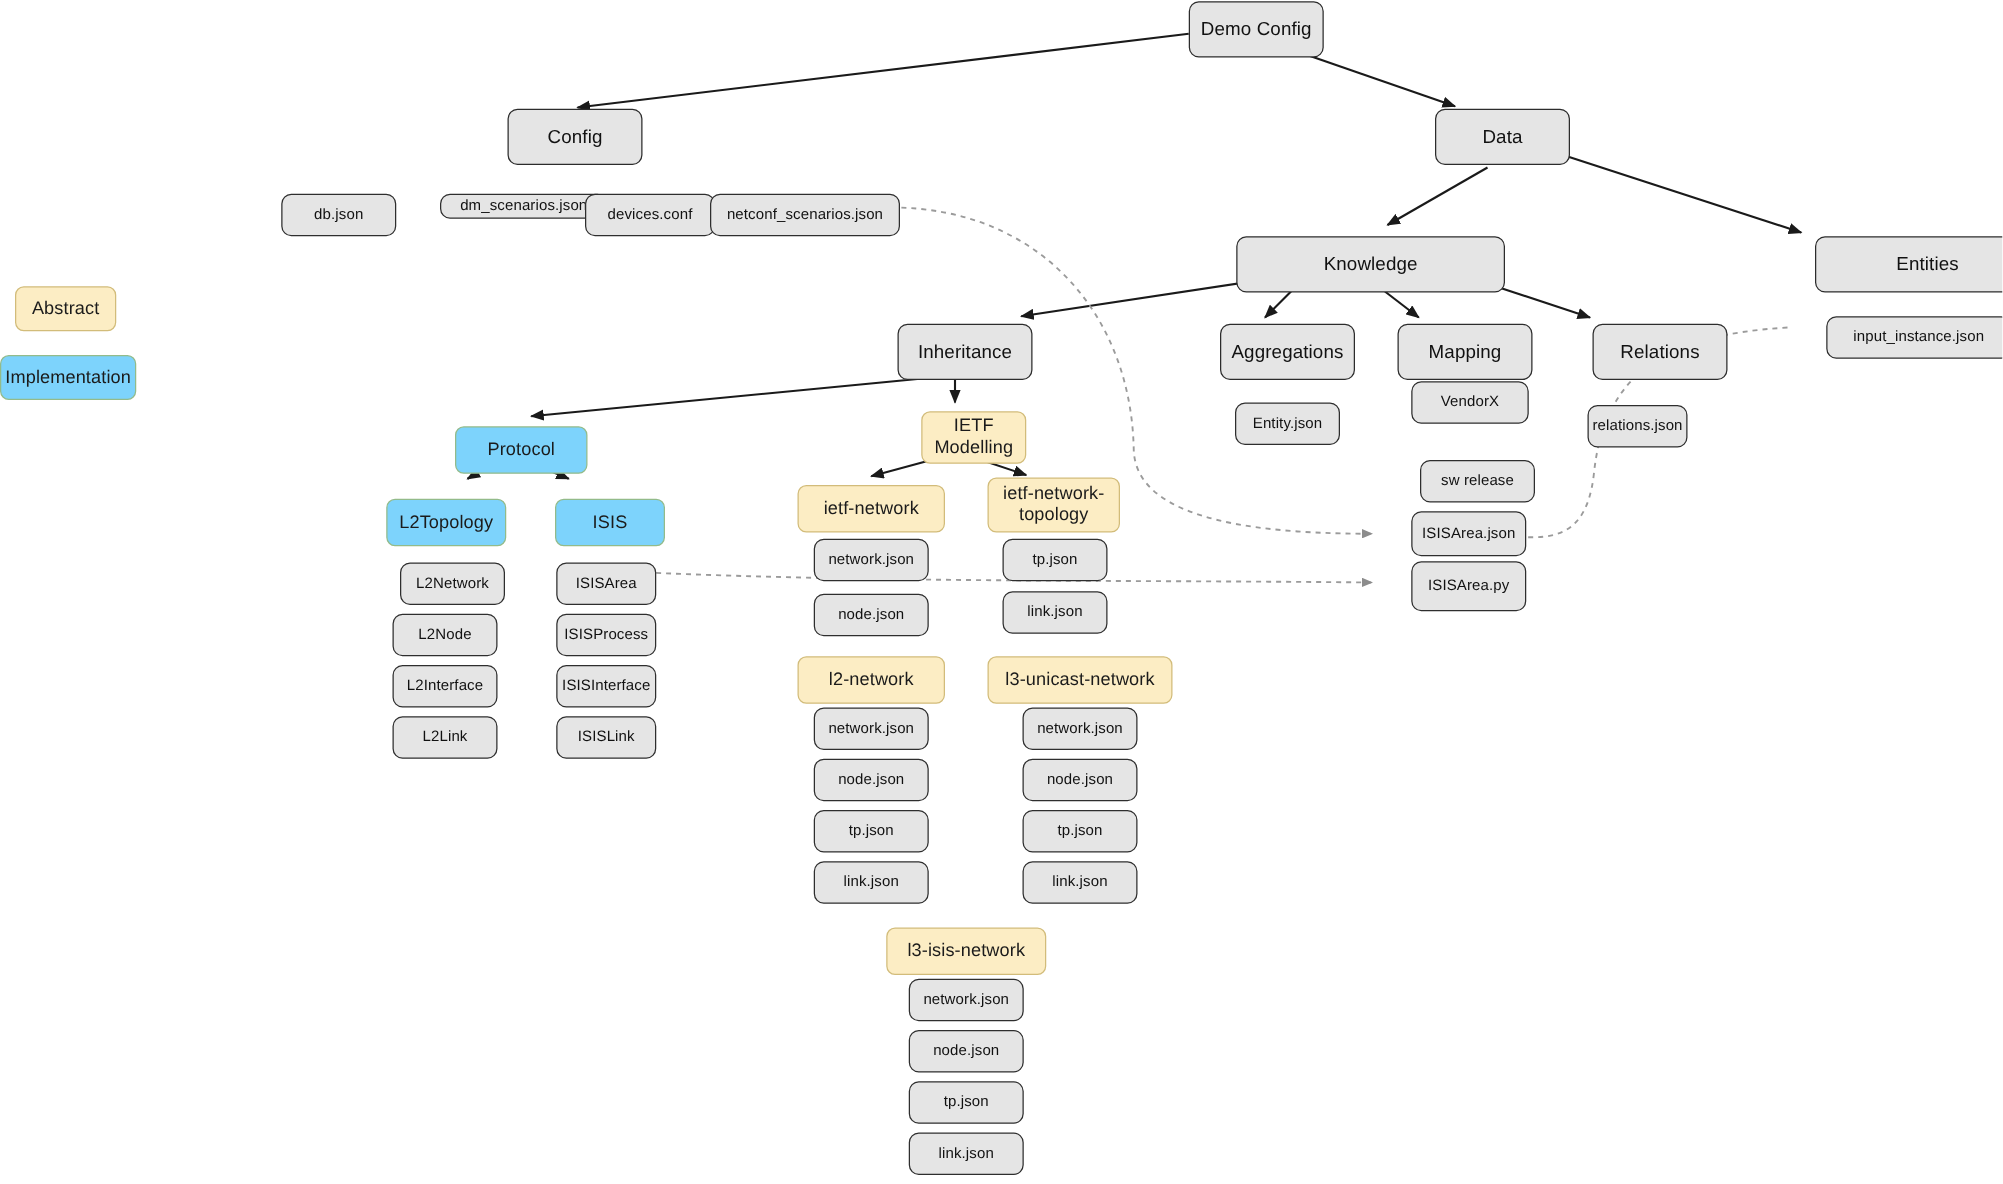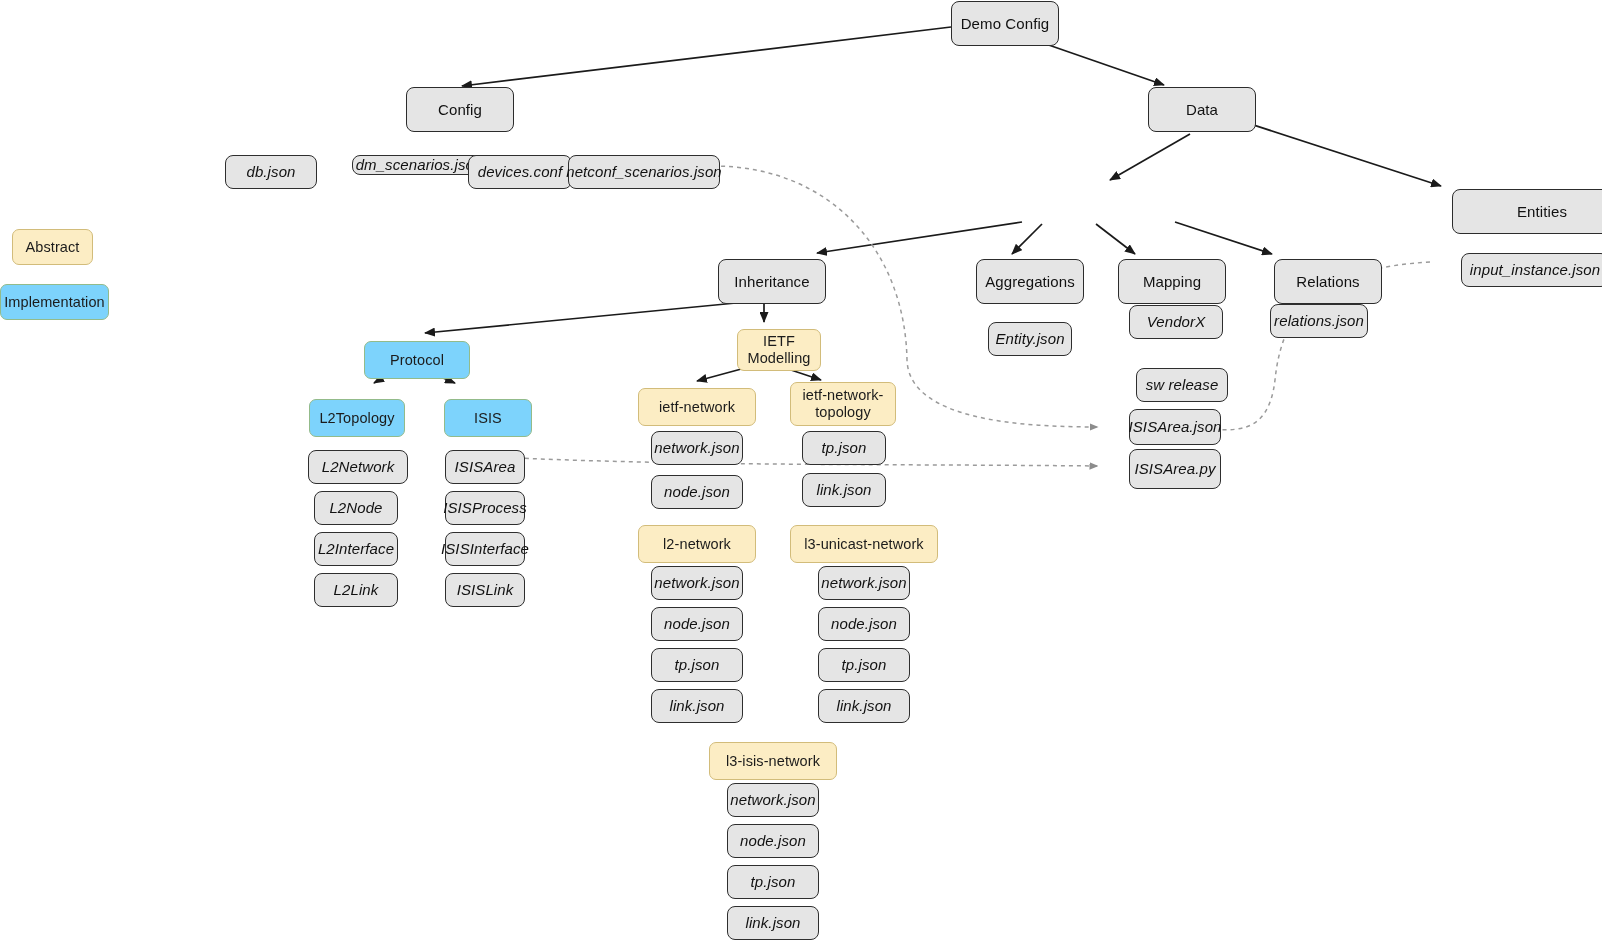--- a/index.html
+++ b/index.html
@@ -50,22 +50,21 @@
   }
   .node.impl {
     background: #7dd3fc;
     border-color: #93bb8a;
     color: #1b1b1b;
     border-radius: 7px;
   }
   .node.leaf {
     border-width: 1.6px;
     border-color: #2e2e2e;
-    font-size: 15px;
-    font-style: italic;
+    font-size: 12px;
   }
   .node.big {
     font-size: 15px;
   }
 </style>
 </head>
 <body>
 
 <div id="canvas">
 
@@ -108,42 +107,43 @@
 
   <div class="node big" style="left:951px; top:1px; width:108px; height:45px;">Demo Config</div>
 
   <div class="node big" style="left:406px; top:87px; width:108px; height:45px;">Config</div>
   <div class="node leaf" style="left:225px; top:155px; width:92px; height:34px;">db.json</div>
   <div class="node leaf" style="left:328px; top:155px; width:134px; height:20px;margin-left:24px;">dm_scenarios.json</div>
   <div class="node leaf" style="left:468px; top:155px; width:104px; height:34px;">devices.conf</div>
   <div class="node leaf" style="left:568px; top:155px; width:152px; height:34px;">netconf_scenarios.json</div>
 
   <div class="node big" style="left:1148px; top:87px; width:108px; height:45px;">Data</div>
+  <div class="node big" style="left:989px; top:189px; width:215px; height:45px;">Knowledge</div>
   <div class="node big" style="left:1452px; top:189px; width:180px; height:45px;">Entities</div>
   <div class="node leaf" style="left:1461px; top:253px; width:148px; height:34px;">input_instance.json</div>
 
   <div class="node big" style="left:976px; top:259px; width:108px; height:45px;">Aggregations</div>
   <div class="node leaf" style="left:988px; top:322px; width:84px; height:34px;">Entity.json</div>
 
   <div class="node big" style="left:1118px; top:259px; width:108px; height:45px;">Mapping</div>
   <div class="node leaf" style="left:1129px; top:305px; width:94px; height:34px;">VendorX</div>
   <div class="node leaf" style="left:1136px; top:368px; width:92px; height:34px;">sw release</div>
   <div class="node leaf" style="left:1129px; top:409px; width:92px; height:36px;">ISISArea.json</div>
   <div class="node leaf" style="left:1129px; top:449px; width:92px; height:40px;">ISISArea.py</div>
 
   <div class="node big" style="left:1274px; top:259px; width:108px; height:45px;">Relations</div>
-  <div class="node leaf" style="left:1270px; top:304px; width:98px; height:34px;">relations.json</div>
+  <div class="node leaf" style="left:1270px; top:324px; width:80px; height:34px;">relations.json</div>
 
   <div class="node big" style="left:718px; top:259px; width:108px; height:45px;">Inheritance</div>
 
   <div class="node impl" style="left:364px; top:341px; width:106px; height:38px;">Protocol</div>
   <div class="node impl" style="left:309px; top:399px; width:96px; height:38px;">L2Topology</div>
   <div class="node impl" style="left:444px; top:399px; width:88px; height:38px;">ISIS</div>
 
-  <div class="node leaf" style="left:308px; top:450px; width:100px; height:34px;">L2Network</div>
+  <div class="node leaf" style="left:320px; top:450px; width:84px; height:34px;">L2Network</div>
   <div class="node leaf" style="left:314px; top:491px; width:84px; height:34px;">L2Node</div>
   <div class="node leaf" style="left:314px; top:532px; width:84px; height:34px;">L2Interface</div>
   <div class="node leaf" style="left:314px; top:573px; width:84px; height:34px;">L2Link</div>
 
   <div class="node leaf" style="left:445px; top:450px; width:80px; height:34px;">ISISArea</div>
   <div class="node leaf" style="left:445px; top:491px; width:80px; height:34px;">ISISProcess</div>
   <div class="node leaf" style="left:445px; top:532px; width:80px; height:34px;">ISISInterface</div>
   <div class="node leaf" style="left:445px; top:573px; width:80px; height:34px;">ISISLink</div>
 
   <div class="node abstract" style="left:737px; top:329px; width:84px; height:42px;">IETF

